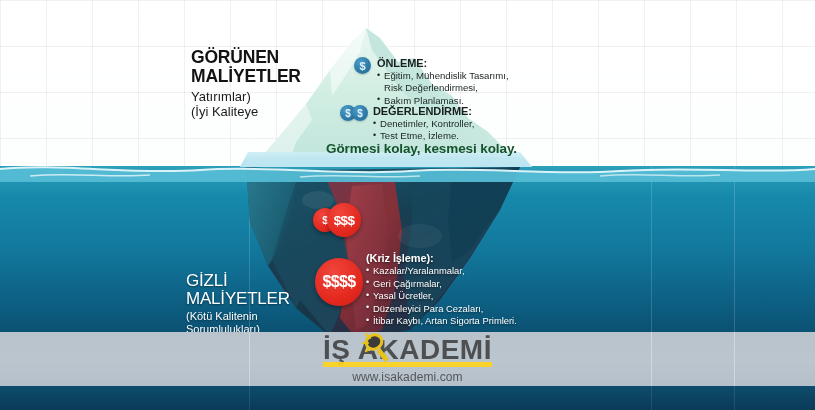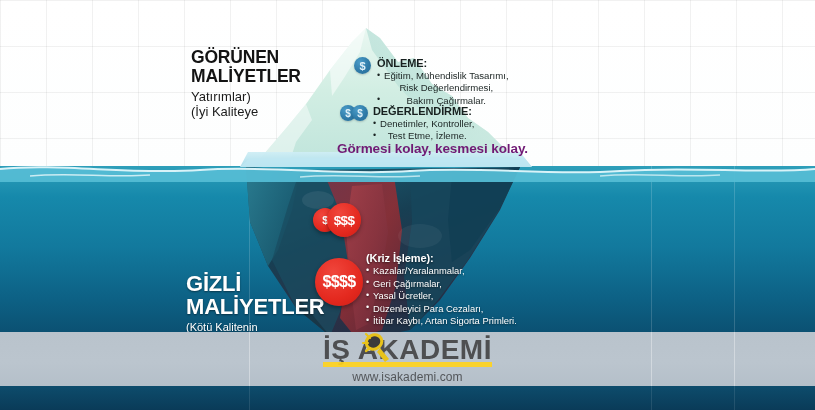--- a/index.html
+++ b/index.html
@@ -78,21 +78,21 @@
   .lbl-visible .sub {
     font-size:13px; line-height:1.2; margin-top:3px; color:#1b1b1b;
   }
 
   .lbl-hidden {
     position:absolute; left:186px; top:272px; width:165px;
     color:#ffffff;
     text-shadow:0 1px 2px rgba(0,0,0,0.45);
   }
   .lbl-hidden .big {
-    font-size:22px; font-weight:bold; line-height:1.06; letter-spacing:-0.2px;
+    font-size:17px; font-weight:normal; line-height:1.06; letter-spacing:-0.2px;
   }
   .lbl-hidden .sub {
     font-size:11px; line-height:1.2; margin-top:2px;
   }
 
   
   .callout { position:absolute; display:flex; align-items:flex-start; }
 
   .coin {
     border-radius:50%;
@@ -103,34 +103,34 @@
     box-shadow:0 1px 2px rgba(0,0,0,0.18);
     flex:0 0 auto;
   }
   .coin.c1 { width:17px; height:17px; font-size:11px; }
   .coin.c2 { width:16px; height:16px; font-size:10px; }
 
   .c-head {
     font-size:11px; font-weight:bold; color:#17201f; line-height:1.1;
     letter-spacing:-0.1px;
   }
-  .c-list { margin-top:1px;text-align:center; }
+  .c-list { margin-top:1px; }
   .c-list li {
     list-style:none; font-size:9.6px; color:#1b2423; line-height:1.28;
     padding-left:7px; position:relative; white-space:nowrap;
   }
   .c-list li::before {
     content:"•"; position:absolute; left:0; top:-0.5px; font-size:9px;
   }
   .c-list li.cont { padding-left:7px; }
   .c-list li.cont::before { content:""; }
 
   .easy-line {
-    position:absolute; left:337px; top:141px;
-    font-size:13.5px; font-weight:bold; color:#701a75;
+    position:absolute; left:326px; top:141px;
+    font-size:13.5px; font-weight:bold; color:#14532d;
     letter-spacing:-0.1px;
   }
 
   
   .badge {
     position:absolute; border-radius:50%;
     background:radial-gradient(circle at 38% 30%,#f0463c 0%,#e4291f 60%,#cf1d14 100%);
     color:#ffffff; font-weight:bold;
     display:flex; align-items:center; justify-content:center;
     box-shadow:0 2px 4px rgba(0,0,0,0.35);
@@ -279,21 +279,21 @@
     </div>
   </div>
 
   <div class="callout" style="left:354px; top:57px;">
     <div class="coin c1">$</div>
     <div style="margin-left:6px;">
       <div class="c-head">ÖNLEME:</div>
       <ul class="c-list">
         <li>Eğitim, Mühendislik Tasarımı,</li>
         <li class="cont">Risk Değerlendirmesi,</li>
-        <li>Bakım Çağırmalar.</li>
+        <li>Bakım Planlaması.</li>
       </ul>
     </div>
   </div>
 
   <div class="callout" style="left:340px; top:105px;">
     <div style="display:flex; flex:0 0 auto;">
       <div class="coin c2">$</div>
       <div class="coin c2" style="margin-left:-4px;">$</div>
     </div>
     <div style="margin-left:5px;">

